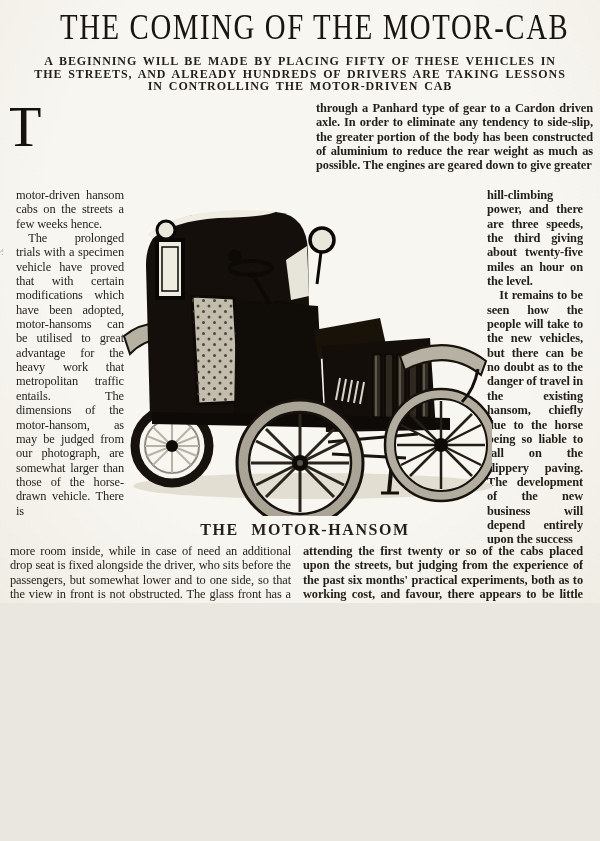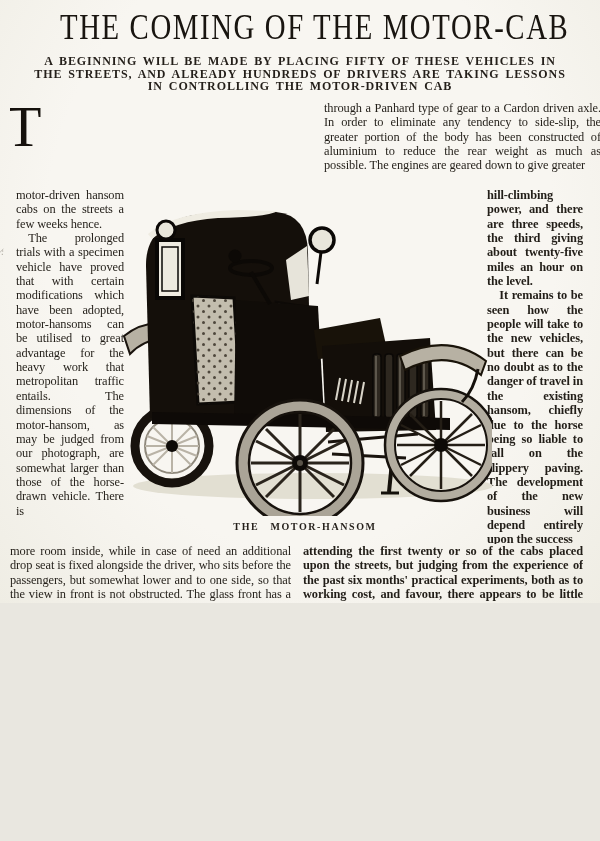--- a/index.html
+++ b/index.html
@@ -26,35 +26,35 @@
   }
   .col{
     position:absolute;
     font-size:12.4px;line-height:14.35px;letter-spacing:-0.1px;
     text-align:justify;white-space:pre-line;overflow:hidden;
     color:#221e18;
   }
   .intro-left   {left:10px;  top:101px; width:281px; height:96px;}
   .left-narrow  {left:16px;  top:188px; width:108px; height:356px;}
   .left-bottom  {left:10px;  top:544px; width:281px; height:288px;}
-  .right-top    {left:324px; top:101px; width:277px; height:96px;}
+  .right-top    {left:316px; top:101px; width:277px; height:96px;font-weight:bold;}
   .right-narrow {left:487px; top:188px; width:96px;  height:356px;font-weight:bold;}
   .right-bottom {left:303px; top:544px; width:280px; height:288px;font-weight:bold;}
   .dropcap{
     float:left;
     font-size:58px;line-height:46px;
     padding:3px 7px 2px 0;margin-left:-4px;
     color:#15110c;
   }
   .photo{
     position:absolute;left:118px;top:204px;width:374px;height:312px;
   }
   .caption{
     position:absolute;left:118px;top:521px;width:374px;
-    font-size:10px;font-weight:bold;letter-spacing:1.6px;word-spacing:7px;
+    font-size:16px;font-weight:bold;letter-spacing:1.6px;word-spacing:7px;
     text-align:center;color:#241f1a;
   }
   .margin-artifact{
     position:absolute;left:0px;top:247px;width:10px;
     font-size:9px;color:#8d887e;transform:rotate(8deg);
   }
 </style>
 </head>
 <body>
 

